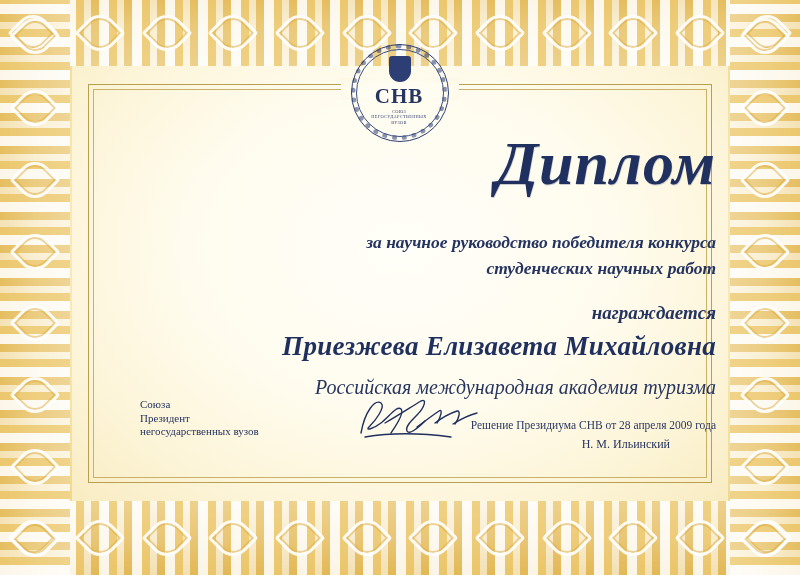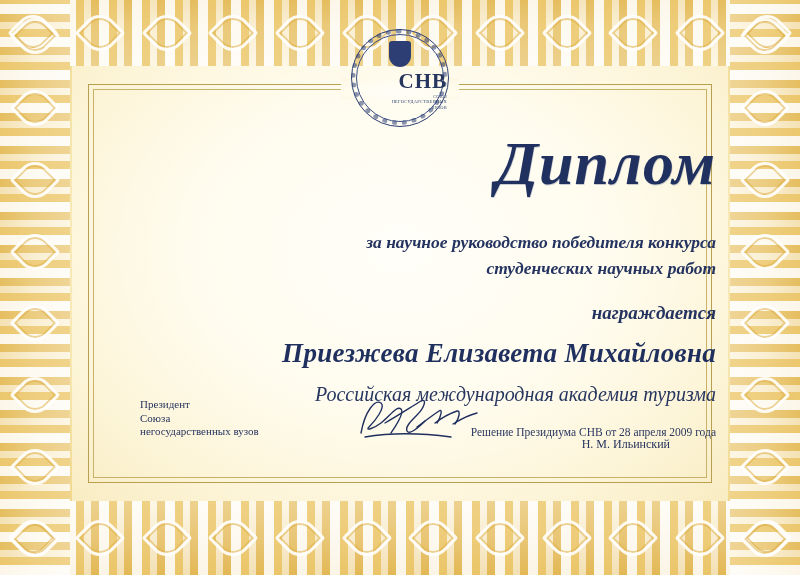--- a/index.html
+++ b/index.html
@@ -102,25 +102,25 @@
     transform: translateX(-50%);
     width: 118px;
     height: 22px;
     background: radial-gradient(ellipse at 50% 60%, #fffef8 0%, #fffcef 60%, #fdf7e2 100%);
   }
 
   
   .emblem {
     position: absolute;
     left: 50%;
-    top: 29px;
+    top: 44px;
     transform: translateX(-50%);
     width: 98px;
     height: 98px;
-    text-align: right;
+    text-align: center;
   }
   .emblem .ring {
     position: absolute;
     left: 0; top: 0;
     width: 96px; height: 96px;
     border: 1.2px solid #2c3e73;
     border-radius: 50%;
   }
   .emblem .ring.inner2 {
     left: 5px; top: 5px; width: 86px; height: 86px;
@@ -202,21 +202,21 @@
     color: #24335f;
     margin-top: 22px;
   }
   .recipient {
     font-family: "Liberation Serif", serif;
     font-style: italic;
     font-weight: bold;
     font-size: 27px;
     letter-spacing: 0.3px;
     color: #1f2f5e;
-    margin-top: 14px;
+    margin-top: 7px;
   }
   .org {
     font-family: "Liberation Serif", serif;
     font-style: italic;
     font-size: 20px;
     color: #27365f;
     margin-top: 14px;
   }
   .decision {
     font-family: "Liberation Serif", serif;
@@ -344,22 +344,22 @@
     <div class="title">Диплом</div>
     <div class="subtitle">за  научное руководство победителя конкурса</div>
     <div class="subtitle" style="margin-top:2px;">студенческих научных работ</div>
     <div class="awarded-word">награждается</div>
     <div class="recipient">Приезжева Елизавета Михайловна</div>
     <div class="org">Российская международная академия туризма</div>
     <div class="decision">Решение Президиума СНВ от 28 апреля 2009 года</div>
   </div>
 
   <div class="signblock">
+    <div>Союза</div>
     <div>Президент</div>
-    <div>Союза</div>
     <div>негосударственных вузов</div>
   </div>
 
   <svg class="signature-svg" viewBox="0 0 130 52">
     <g fill="none" stroke="#1f2f5e" stroke-width="1.4" stroke-linecap="round">
       <path d="M6,40 C10,18 20,6 26,10 C31,14 20,28 14,34 C10,38 18,36 26,30 C34,24 42,12 46,16 C50,20 40,34 36,40"></path>
       <path d="M30,30 C44,22 56,14 66,8 C72,5 70,14 62,22 C56,28 50,34 52,38 C54,42 62,36 70,28"></path>
       <path d="M62,34 C70,28 78,22 84,18 C88,15 86,24 82,30"></path>
       <path d="M80,30 C88,24 96,20 102,18 C106,17 104,26 100,31"></path>
       <path d="M98,31 C106,26 114,22 122,20"></path>

